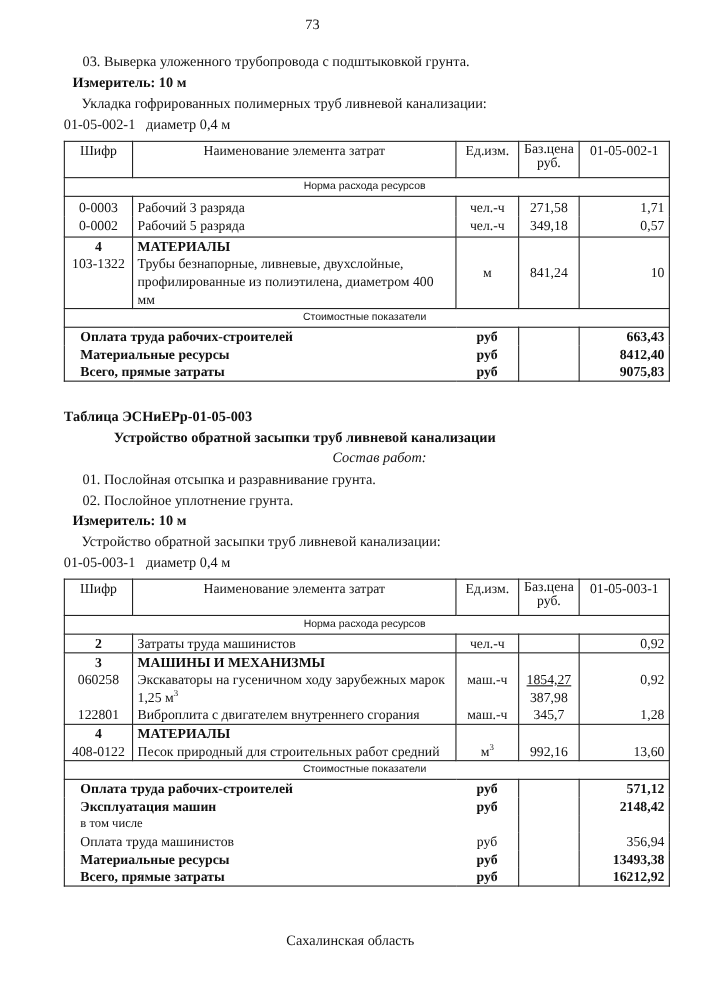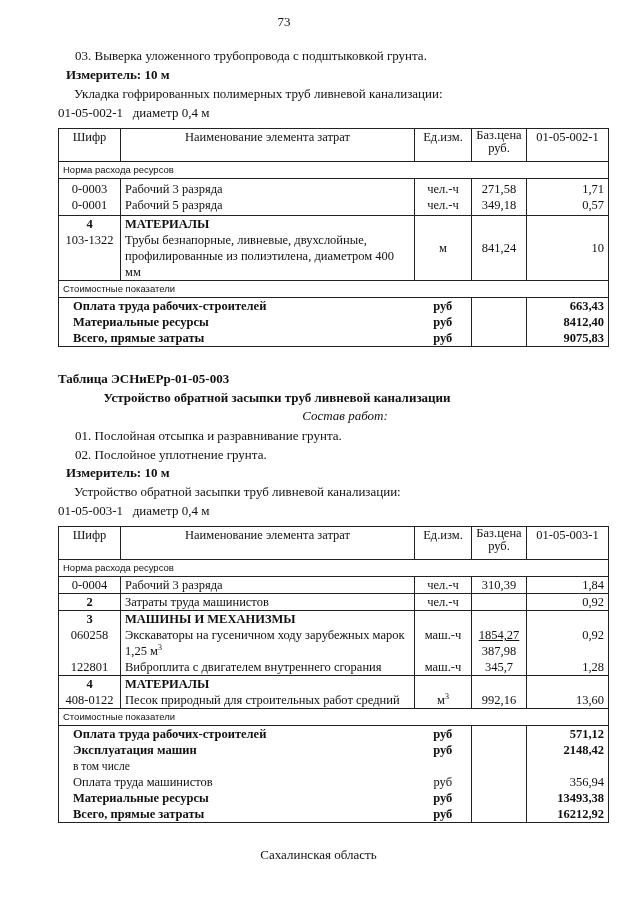--- a/index.html
+++ b/index.html
@@ -18,21 +18,21 @@
     position: absolute; border-collapse: collapse; table-layout: fixed;
     font-family: "Liberation Serif", serif; font-size: 12.5px;
   }
   table.est td { padding: 0 4px; vertical-align: top; line-height: 16px; }
   .bd { border: 1px solid #222; }
   .bl { border-left: 1px solid #222; }
   .br { border-right: 1px solid #222; }
   .bb { border-bottom: 1px solid #222; }
   .c { text-align: center; }
   .r { text-align: right; }
-  .small-sans { font-family: "Liberation Sans", sans-serif; font-size: 9.5px; text-align: left; padding-right: 8px !important; margin-left: 32px; }
+  .small-sans { font-family: "Liberation Sans", sans-serif; font-size: 9.5px; text-align: center; padding-right: 8px !important; margin-left: 32px; }
   .hdr td { vertical-align: middle; text-align: center; height: 32px; }
   .hdr .price { line-height: 13px; }
   .under { text-decoration: underline; text-align: right; }
   sup { font-size: 8px; line-height: 0; }
   .sum td { line-height: 17px; }
   .sum .label { padding-left: 14px; }
 </style>
 </head>
 <body>
 
@@ -63,21 +63,21 @@
     <td colspan="5" class="bd small-sans">Норма расхода ресурсов</td>
   </tr>
   <tr>
     <td class="bl br c" style="padding-top:2px">0-0003</td>
     <td class="br" style="padding-top:2px">Рабочий 3 разряда</td>
     <td class="br c" style="padding-top:2px">чел.-ч</td>
     <td class="br c" style="padding-top:2px">271,58</td>
     <td class="br r" style="padding-top:2px">1,71</td>
   </tr>
   <tr>
-    <td class="bl br bb c" style="padding-bottom:2px">0-0001</td>
+    <td class="bl br bb c" style="padding-bottom:2px">0-0002</td>
     <td class="br bb" style="padding-bottom:2px">Рабочий 5 разряда</td>
     <td class="br bb c" style="padding-bottom:2px">чел.-ч</td>
     <td class="br bb c" style="padding-bottom:2px">349,18</td>
     <td class="br bb r" style="padding-bottom:2px">0,57</td>
   </tr>
   <tr>
     <td class="bl br bb c"><span class="b">4</span><br><span>103-1322</span></td>
     <td class="br bb"><span class="b">МАТЕРИАЛЫ</span><br><span>Трубы безнапорные, ливневые, двухслойные,</span><br><span>профилированные из полиэтилена, диаметром 400 мм</span></td>
     <td class="br bb c" style="vertical-align:middle">м</td>
     <td class="br bb c" style="vertical-align:middle">841,24</td>
@@ -129,27 +129,20 @@
     <td class="bd">Шифр</td>
     <td class="bd">Наименование элемента затрат</td>
     <td class="bd">Ед.изм.</td>
     <td class="bd price"><span>Баз.цена</span><br><span>руб.</span></td>
     <td class="bd">01-05-003-1</td>
   </tr>
   <tr>
     <td colspan="5" class="bd small-sans">Норма расхода ресурсов</td>
   </tr>
   <tr>
-    <td class="bd c">0-0004</td>
-    <td class="bd">Рабочий 3 разряда</td>
-    <td class="bd c">чел.-ч</td>
-    <td class="bd c">310,39</td>
-    <td class="bd r">1,84</td>
-  </tr>
-  <tr>
     <td class="bd c b">2</td>
     <td class="bd">Затраты труда машинистов</td>
     <td class="bd c">чел.-ч</td>
     <td class="bd c"></td>
     <td class="bd r">0,92</td>
   </tr>
   <tr>
     <td class="bl br bb c"><span class="b">3</span><br><span>060258</span><br><br><span>122801</span></td>
     <td class="br bb"><span class="b">МАШИНЫ И МЕХАНИЗМЫ</span><br><span>Экскаваторы на гусеничном ходу зарубежных марок</span><br><span>1,25 м</span><sup>3</sup><br><span>Виброплита с двигателем внутреннего сгорания</span></td>
     <td class="br bb c"><br><span>маш.-ч</span><br><br><span>маш.-ч</span></td>

